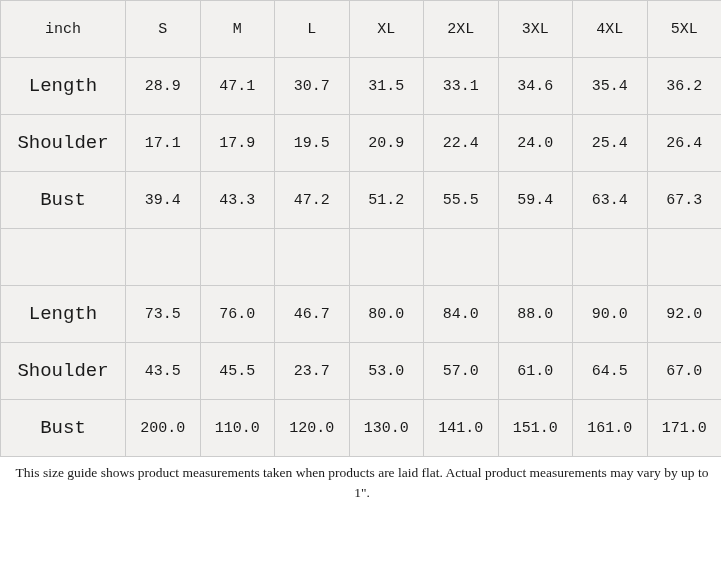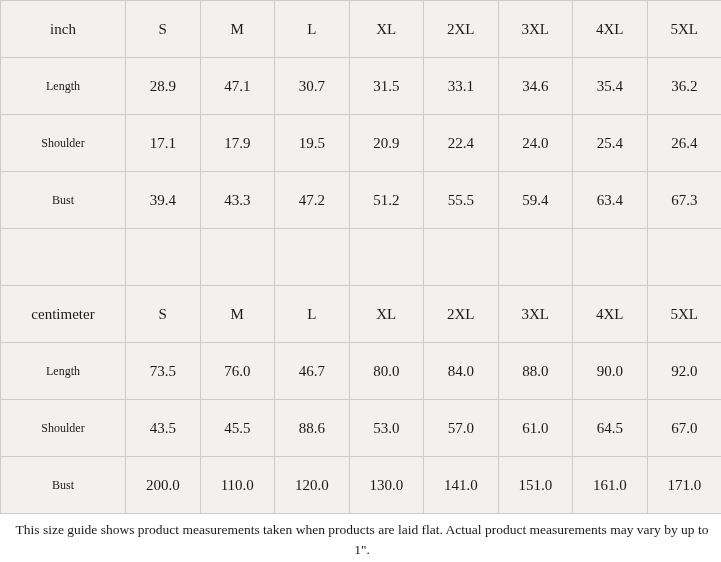--- a/index.html
+++ b/index.html
@@ -20,41 +20,42 @@
     box-sizing: border-box;
     display: flex;
     flex-direction: column;
     background: #ffffff;
   }
   table.size-table {
     border-collapse: collapse;
     table-layout: fixed;
     width: 721px;
     background: #ffffff;
+    font-family: Liberation Mono, monospace;
   }
   table.size-table col.label-col { width: 125px; }
   table.size-table col.data-col { width: 74.5px; }
 
   table.size-table td {
     border: 1px solid #cccccc;
     text-align: center;
     vertical-align: middle;
     font-size: 15px;
     height: 56px;
     padding: 0 2px;
     background: #f2f1ef;
     color: #1a1a1a;
     white-space: nowrap;
     overflow: hidden;
   }
   table.size-table td.unit-cell {
     font-size: 15px;
   }
   table.size-table td.row-label {
-    font-size: 12px;
+    font-size: 19px;
   }
   table.size-table tr.spacer-row td {
     height: 56px;
     background: #f2f1ef;
   }
   .footnote {
     padding: 6px 10px 0 13px;
     font-size: 13.5px;
     line-height: 1.5;
     text-align: center;
@@ -131,46 +132,35 @@
         <td></td>
         <td></td>
         <td></td>
         <td></td>
         <td></td>
         <td></td>
         <td></td>
       </tr>
 
       <tr>
-        <td class="unit-cell">centimeter</td>
-        <td>S</td>
-        <td>M</td>
-        <td>L</td>
-        <td>XL</td>
-        <td>2XL</td>
-        <td>3XL</td>
-        <td>4XL</td>
-        <td>5XL</td>
-      </tr>
-      <tr>
         <td class="row-label">Length</td>
         <td>73.5</td>
         <td>76.0</td>
         <td>46.7</td>
         <td>80.0</td>
         <td>84.0</td>
         <td>88.0</td>
         <td>90.0</td>
         <td>92.0</td>
       </tr>
       <tr>
         <td class="row-label">Shoulder</td>
         <td>43.5</td>
         <td>45.5</td>
-        <td>88.6</td>
+        <td>23.7</td>
         <td>53.0</td>
         <td>57.0</td>
         <td>61.0</td>
         <td>64.5</td>
         <td>67.0</td>
       </tr>
       <tr>
         <td class="row-label">Bust</td>
         <td>200.0</td>
         <td>110.0</td>

